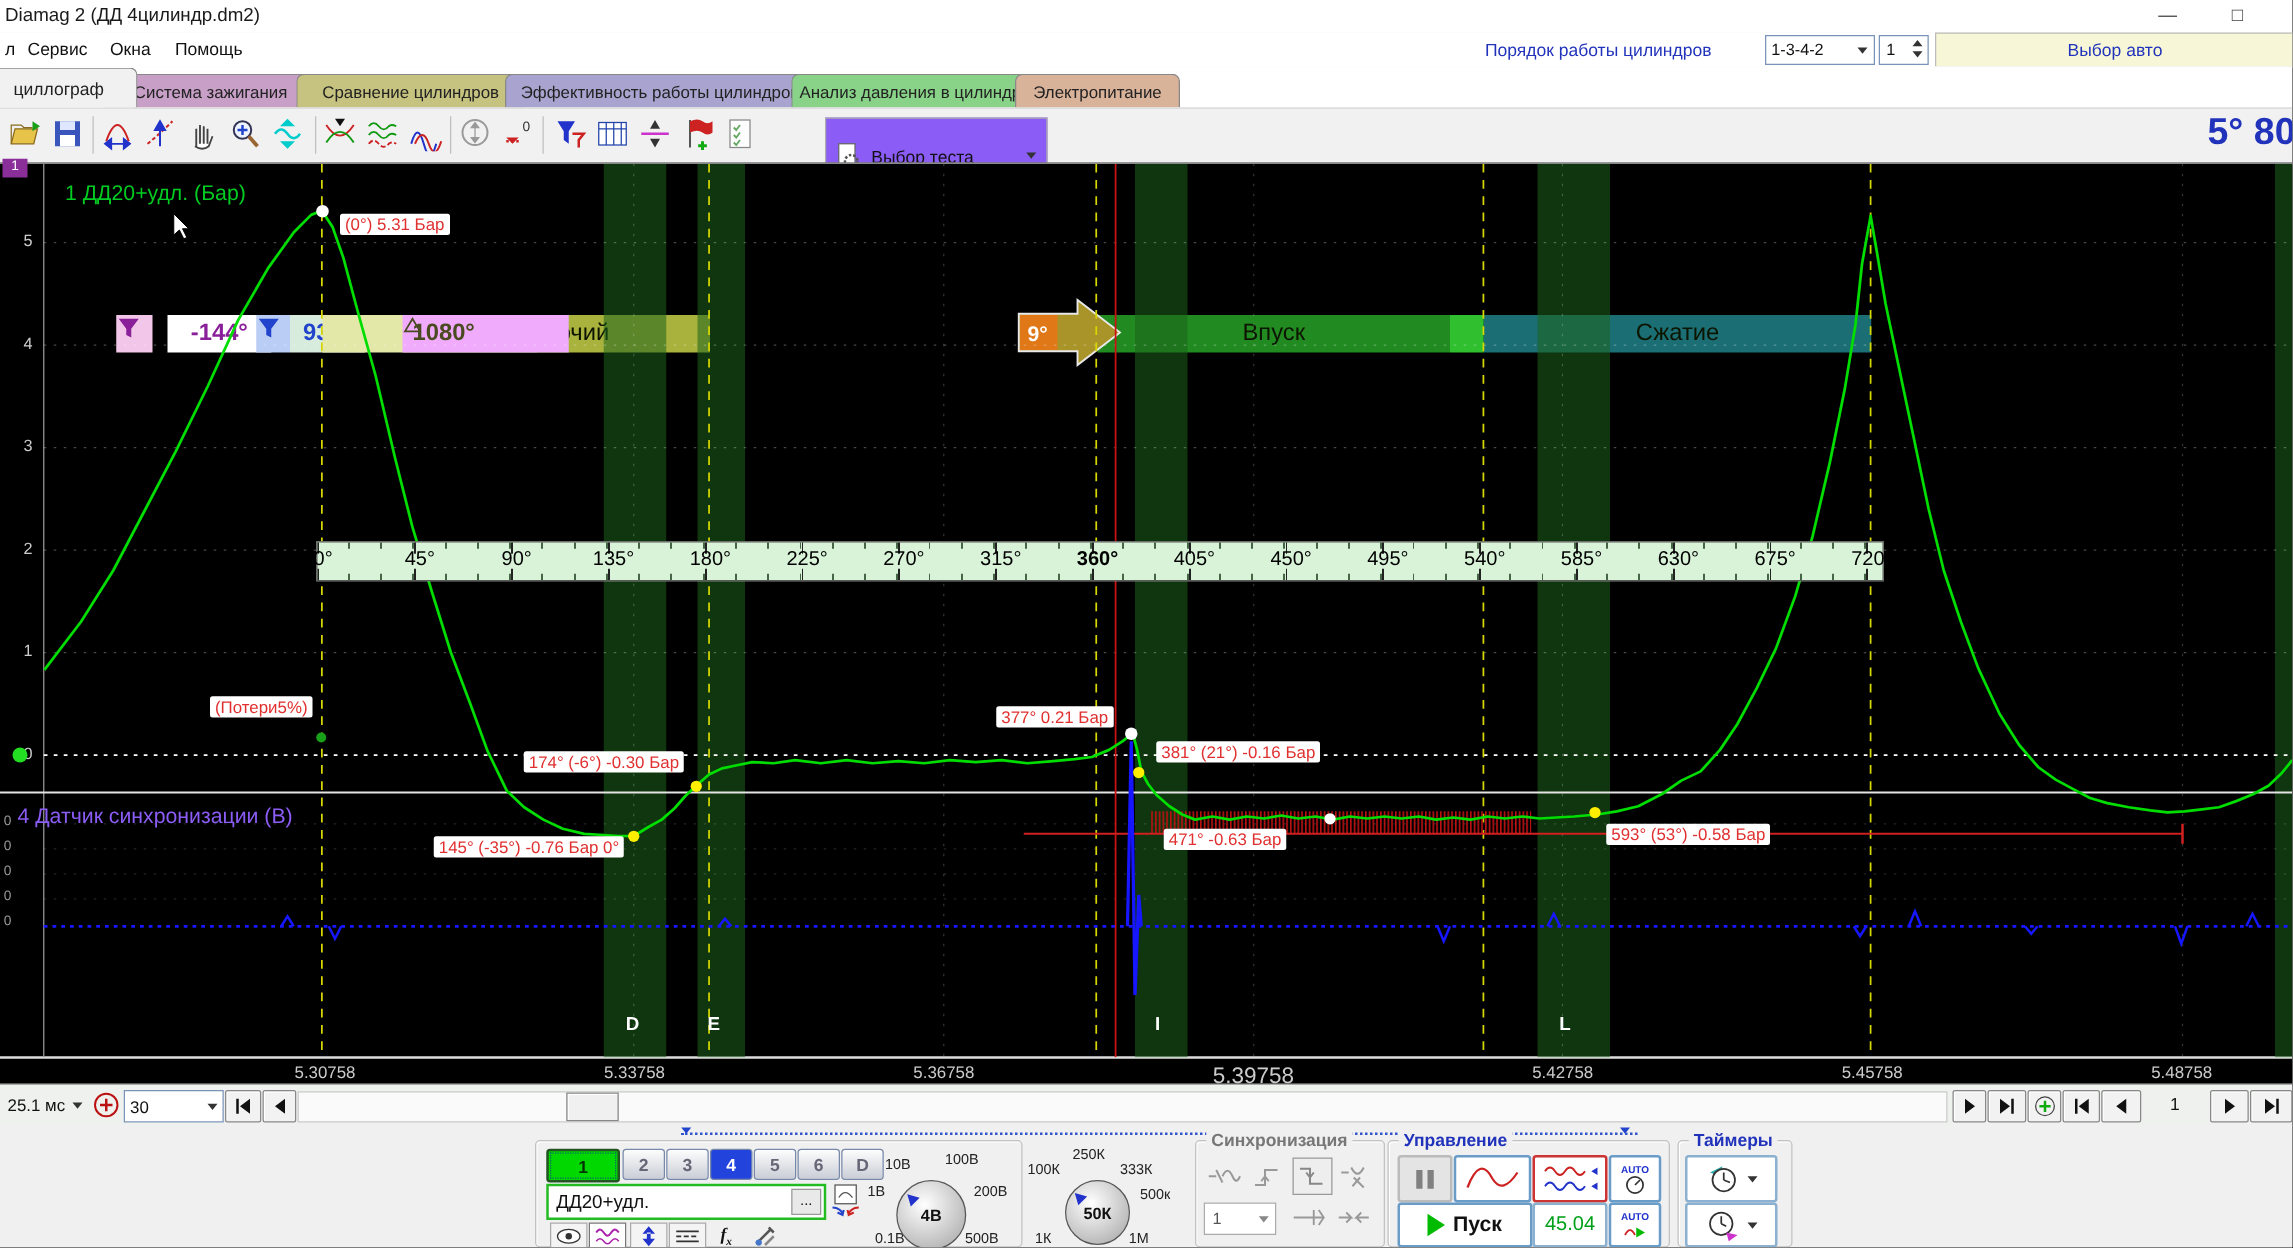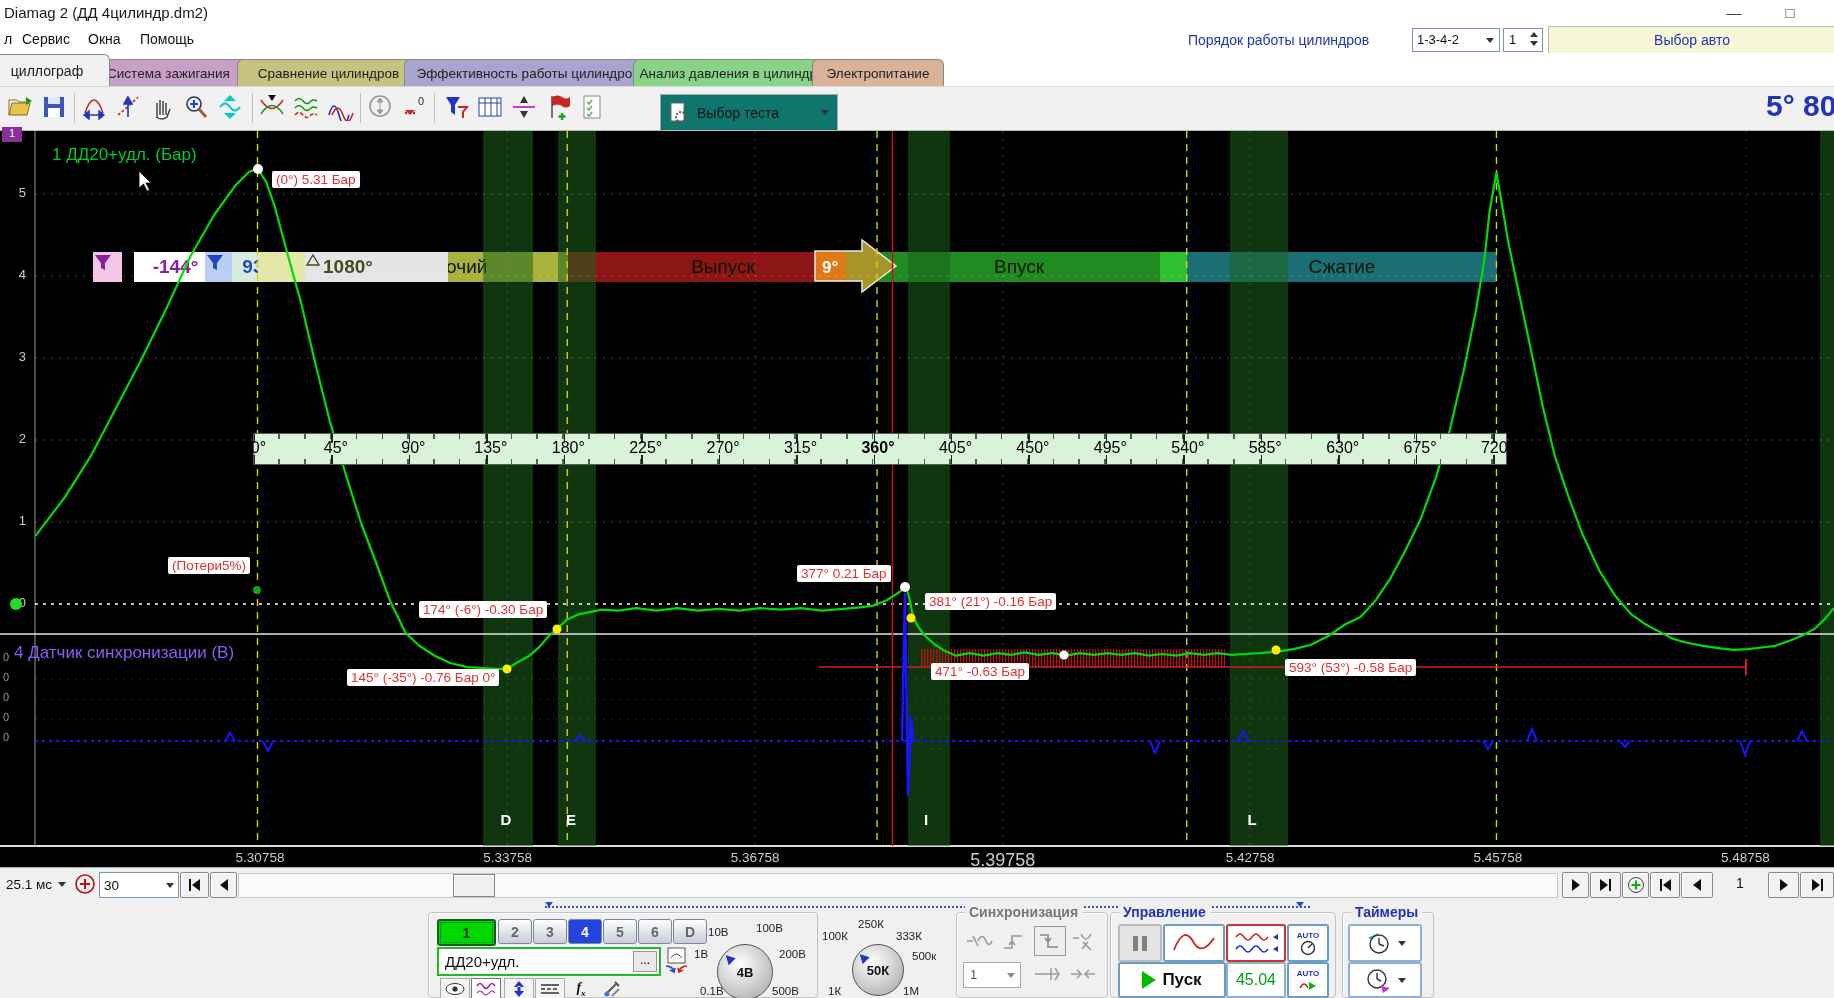--- a/index.html
+++ b/index.html
@@ -201,21 +201,21 @@
       <svg width="28" height="28">
           <path d="M8,3 v22" stroke="#555" stroke-width="1.6"></path>
           <path d="M8,4 q6,-3 10,0 q4,3 8,0 v9 q-4,3 -8,0 q-4,-3 -10,0 z" fill="#cc2222"></path>
           <path d="M18,20 v7 M14.5,23.5 h7" stroke="#11aa11" stroke-width="2.4"></path>
         </svg></div>
     <div class="tbtn" style="left:578px">
       <svg width="28" height="28">
           <rect x="6" y="3" width="16" height="22" fill="#fdfdfd" stroke="#888"></rect>
           <path d="M9,9 l2,2 3,-4 M9,15 l2,2 3,-4 M9,21 l2,2 3,-4" fill="none" stroke="#66aa66" stroke-width="1.5"></path>
         </svg></div>
-    <div class="abs" style="left:660px;top:7px;width:160px;height:27px;background:#0f766e;border:1px solid #aaa;display:flex;align-items:center;gap:8px;padding:4px 8px">
+    <div class="abs" style="left:660px;top:7px;width:160px;height:27px;background:#8b5cf6;border:1px solid #aaa;display:flex;align-items:center;gap:8px;padding:16px 8px">
       <svg width="20" height="22">
           <rect x="2" y="1" width="13" height="18" fill="#fff" stroke="#666"></rect>
           <circle cx="12" cy="15" r="5" fill="none" stroke="#555" stroke-width="2" stroke-dasharray="2 1.5"></circle>
         </svg>
       <span style="font-size:14px">Выбор теста</span>
       <span class="dda" style="margin-left:auto"></span>
     </div>
     <div class="abs rpm" style="left:1766px;top:2px">
       <span>5° 800</span><small>об</small>
     </div>
@@ -235,26 +235,25 @@
       <div class="pseg" style="left:205px;width:27px;background:#b9cdf5">
         <svg width="20" height="20">
             <path d="M2,3 h16 l-6,8 v7 l-4,-2 v-5 z" fill="#2244cc"></path>
           </svg>
       </div>
       <div class="chip" style="left:232px;width:60px;background:#d7ecdc;color:#2244cc;justify-content:center">936°</div>
 
       <div class="pseg" style="left:258px;width:172px;background:#e3e8a8"></div>
       <div class="pseg" style="left:330px;width:240px;background:transparent;z-index:1">Рабочий</div>
       <div class="pseg" style="left:430px;width:138px;background:#a9b23c"></div>
-      <div class="pseg" style="left:568px;width:310px;background:#8c1616">Выпуск</div>
       <div class="pseg" style="left:878px;width:282px;background:#218a21">Впуск</div>
       <div class="pseg" style="left:1160px;width:27px;background:#2fbf2f"></div>
       <div class="pseg" style="left:1187px;width:310px;background:#1b6f74">Сжатие</div>
 
-      <div class="chip" style="left:305px;width:125px;background:#e5e5e5;color:#4a4a20;gap:5px;padding-left:18px;z-index:2">
+      <div class="chip" style="left:322px;width:125px;background:#f0abfc;color:#4a4a20;gap:5px;padding-left:8px;z-index:2">
         <svg width="16" height="16">
             <polygon points="8,3 14,13 2,13" fill="none" stroke="#4a4a20" stroke-width="1.4"></polygon>
           </svg>
         <span>1080°</span>
       </div>
 
       <svg class="abs" style="left:810px;top:-14px;z-index:3" width="92" height="56">
         <polygon points="5,13 52,13 52,2 86,28 52,54 52,43 5,43" fill="#a89428" stroke="#e8e8e8" stroke-width="1.5"></polygon>
         <rect x="6" y="14" width="30" height="28" fill="#e07818"></rect>
         <text x="12" y="35" font-size="17" fill="#fff" font-weight="bold">9°</text>

